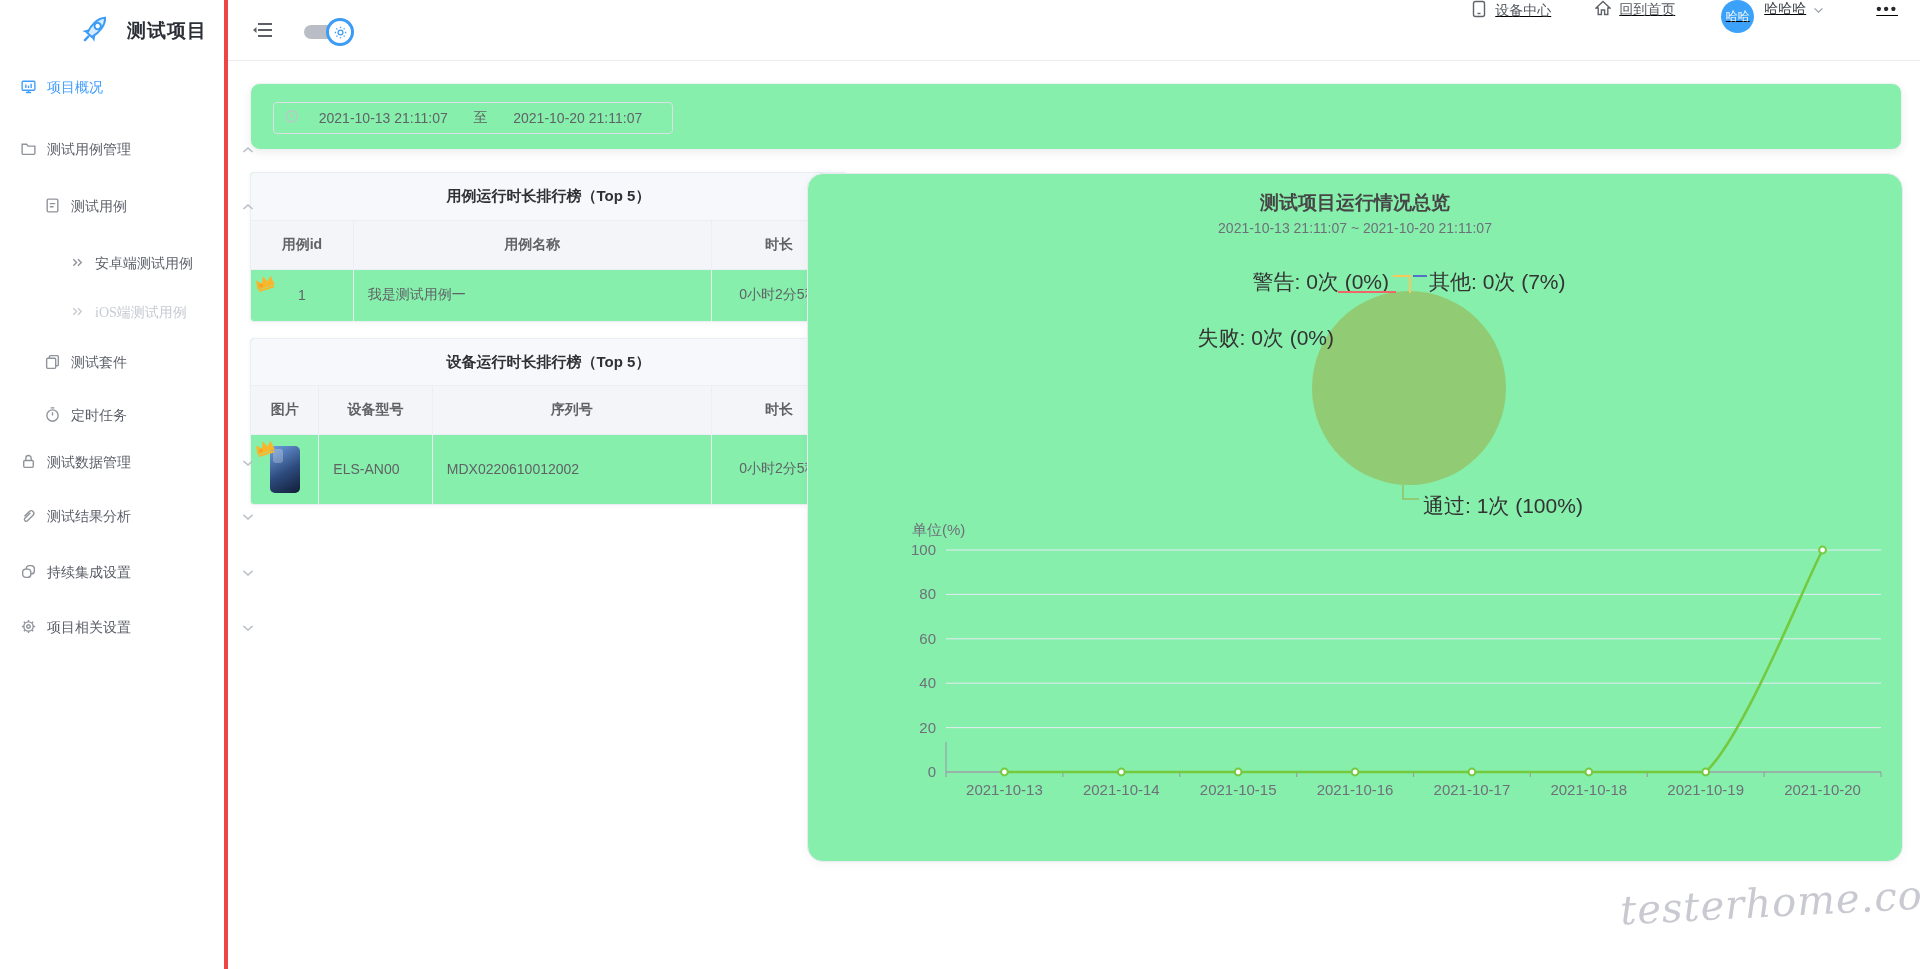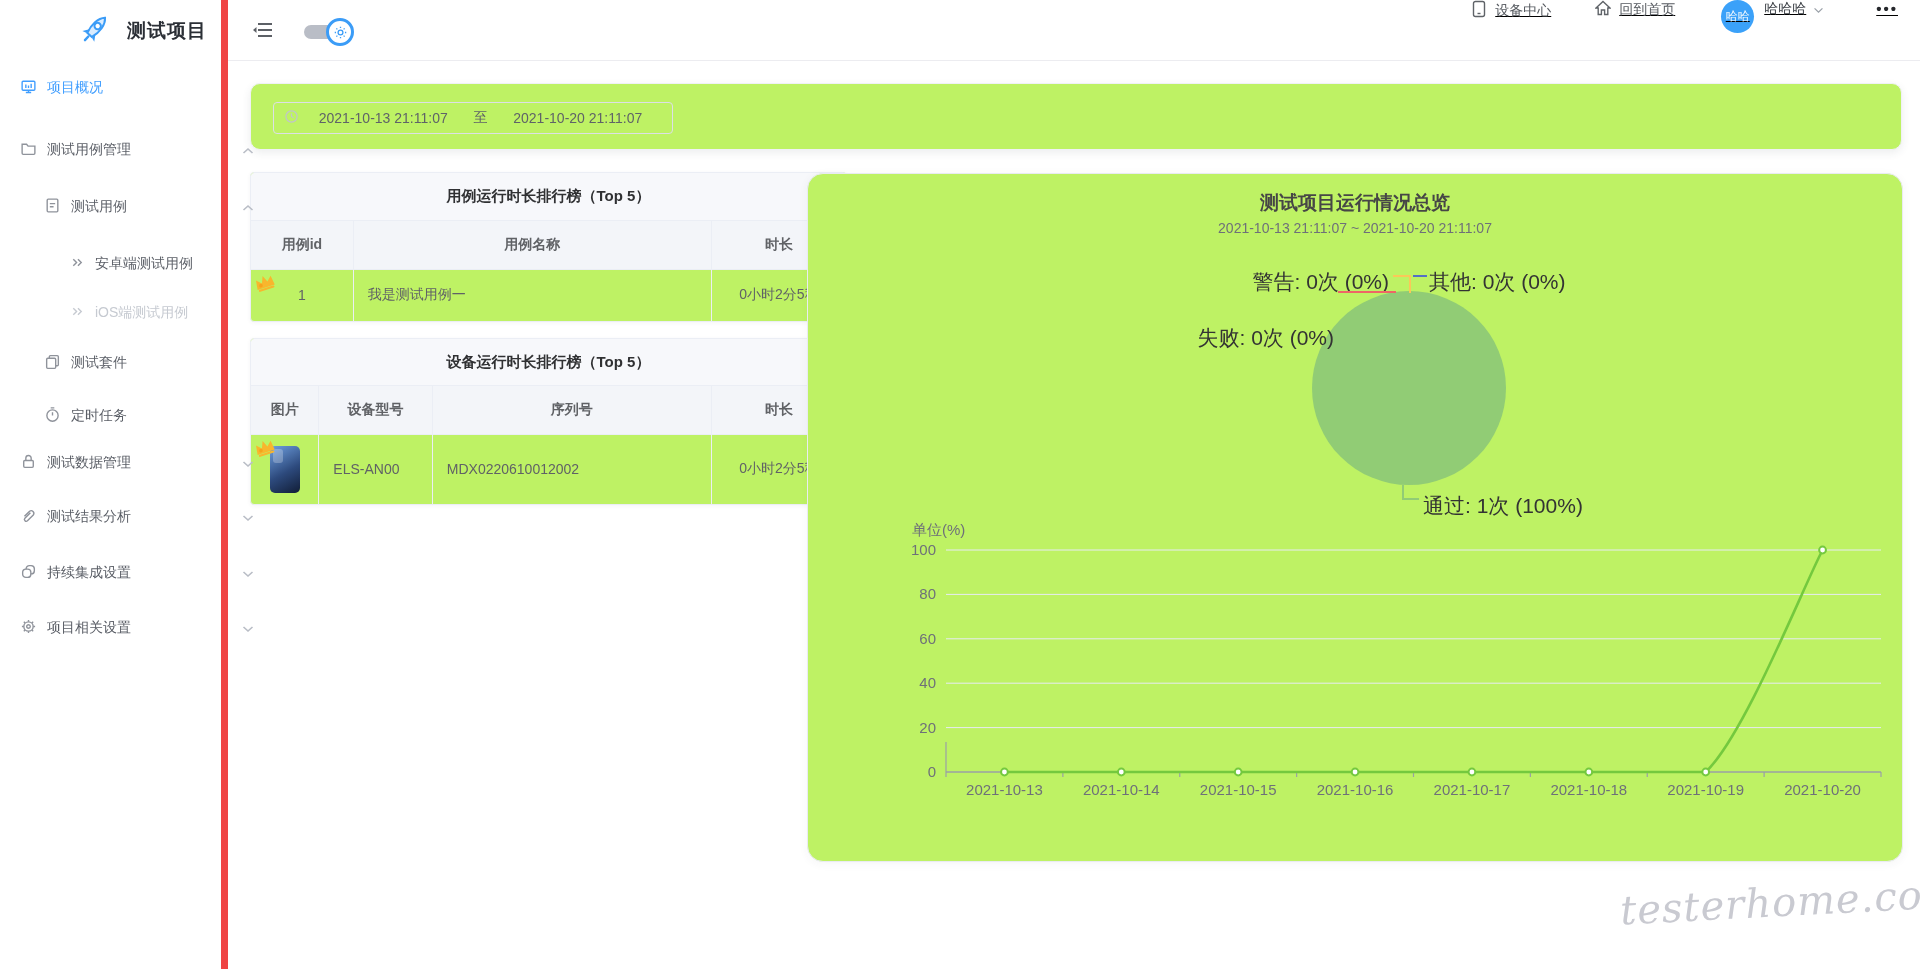--- a/index.html
+++ b/index.html
@@ -2,21 +2,21 @@
 <html><head>
 <meta charset="utf-8">
 <style>
   * { margin:0; padding:0; box-sizing:border-box; }
   html,body { width:1920px; height:969px; overflow:hidden; background:#fff;
     font-family:"Liberation Sans","DejaVu Sans",sans-serif; }
   .stage { position:relative; width:1920px; height:969px; background:#fff; }
 
   
   .sidebar { position:absolute; left:0; top:0; width:228px; height:969px;
-    background:#fff; border-right:7px solid #ef4444; z-index:5; }
+    background:#fff; border-right:4px solid #ef4444; z-index:5;font-family:Liberation Serif, serif; }
   .logo { position:absolute; left:76px; top:10px; display:flex; align-items:center; gap:13px; }
   .logo-text { font-size:19px; font-weight:bold; color:#2b2f36; letter-spacing:1px; }
   .nav-item { position:absolute; left:0; width:272px; height:52px; display:flex;
     align-items:center; gap:10px; font-size:14px; color:#5a5e66; cursor:pointer; }
   .nav-item.lv1 { padding-left:20px; }
   .nav-item.lv2 { padding-left:44px; }
   .nav-item.lv3 { padding-left:70px; }
   .nav-item.active { color:#409eff; }
   .nav-item.active svg { stroke:#409eff; }
   .nav-item.disabled { color:#c6cad1; }
@@ -40,21 +40,21 @@
   .tb-link { display:flex; align-items:center; gap:8px; font-size:14px; color:#55595f;
     cursor:pointer; }
   .tb-link svg { stroke:#5f6368; fill:none; stroke-width:1.4; }
   .avatar { width:33px; height:33px; border-radius:50%; background:#3ba1f9; color:#fff;
     font-size:12px; display:flex; align-items:center; justify-content:center; cursor:pointer; }
   .username { font-size:14px; color:#3c4046; margin-left:10px; cursor:pointer; }
   .user-chev { margin-left:7px; cursor:pointer; }
   .ellipsis { font-size:15px; color:#26282c; letter-spacing:2px; font-weight:bold; cursor:pointer; }
 
   
-  .card { position:absolute; background:#bef264; }
+  .card { position:absolute; background:#86efac; }
   .date-card { left:250px; top:83px; width:1652px; height:67px; border-radius:10px;
     border:1px solid #f0f1f5; box-shadow:0 3px 8px rgba(60,64,80,.09); }
   .date-input { position:absolute; left:22px; top:18px; width:400px; height:32px;
     border:1px solid #dcdfe6; border-radius:4px; display:flex; align-items:center;
     padding:0 10px; cursor:pointer; }
   .date-input svg { stroke:#c0c4cc; fill:none; stroke-width:1.2; }
   .date-text { flex:1; text-align:center; font-size:14px; color:#5f6368; }
   .date-sep { font-size:14px; color:#5f6368; padding:0 6px; }
 
   
@@ -339,21 +339,21 @@
     </tbody>
       </table>
   </section>
 
   <section class="card chart-card">
     <div class="chart-title">测试项目运行情况总览</div>
     <div class="chart-subtitle">2021-10-13 21:11:07 ~ 2021-10-20 21:11:07</div>
 
     <div class="pie-circle" style="background: rgb(145, 204, 117);"></div>
     <div class="pie-label" style="right:513px; top:94px;">警告: 0次 (0%)</div>
-    <div class="pie-label" style="left:621px;  top:94px;">其他: 0次 (0%)</div>
+    <div class="pie-label" style="left:621px;  top:94px;">其他: 0次 (7%)</div>
     <div class="pie-label" style="right:568px; top:110px;margin-top:40px;">失败: 0次 (0%)</div>
     <div class="pie-label" style="left:615px;  top:318px;">通过: 1次 (100%)</div>
 
     <span class="leader" style="left: 585px; top: 101px; width: 18px; height: 2px; background: rgb(250, 200, 88);"></span>
     <span class="leader" style="left: 601px; top: 101px; width: 2px; height: 18px; background: rgb(250, 200, 88);"></span>
     <span class="leader" style="left: 605px; top: 101px; width: 14px; height: 2px; background: rgb(84, 112, 198);"></span>
     <span class="leader" style="left: 530px; top: 117px; width: 58px; height: 2px; background: rgb(238, 102, 102);"></span>
     <span class="leader" style="left: 594px; top: 311px; width: 2px; height: 15px; background: rgb(145, 204, 117);"></span>
     <span class="leader" style="left: 594px; top: 324px; width: 17px; height: 2px; background: rgb(145, 204, 117);"></span>
 

